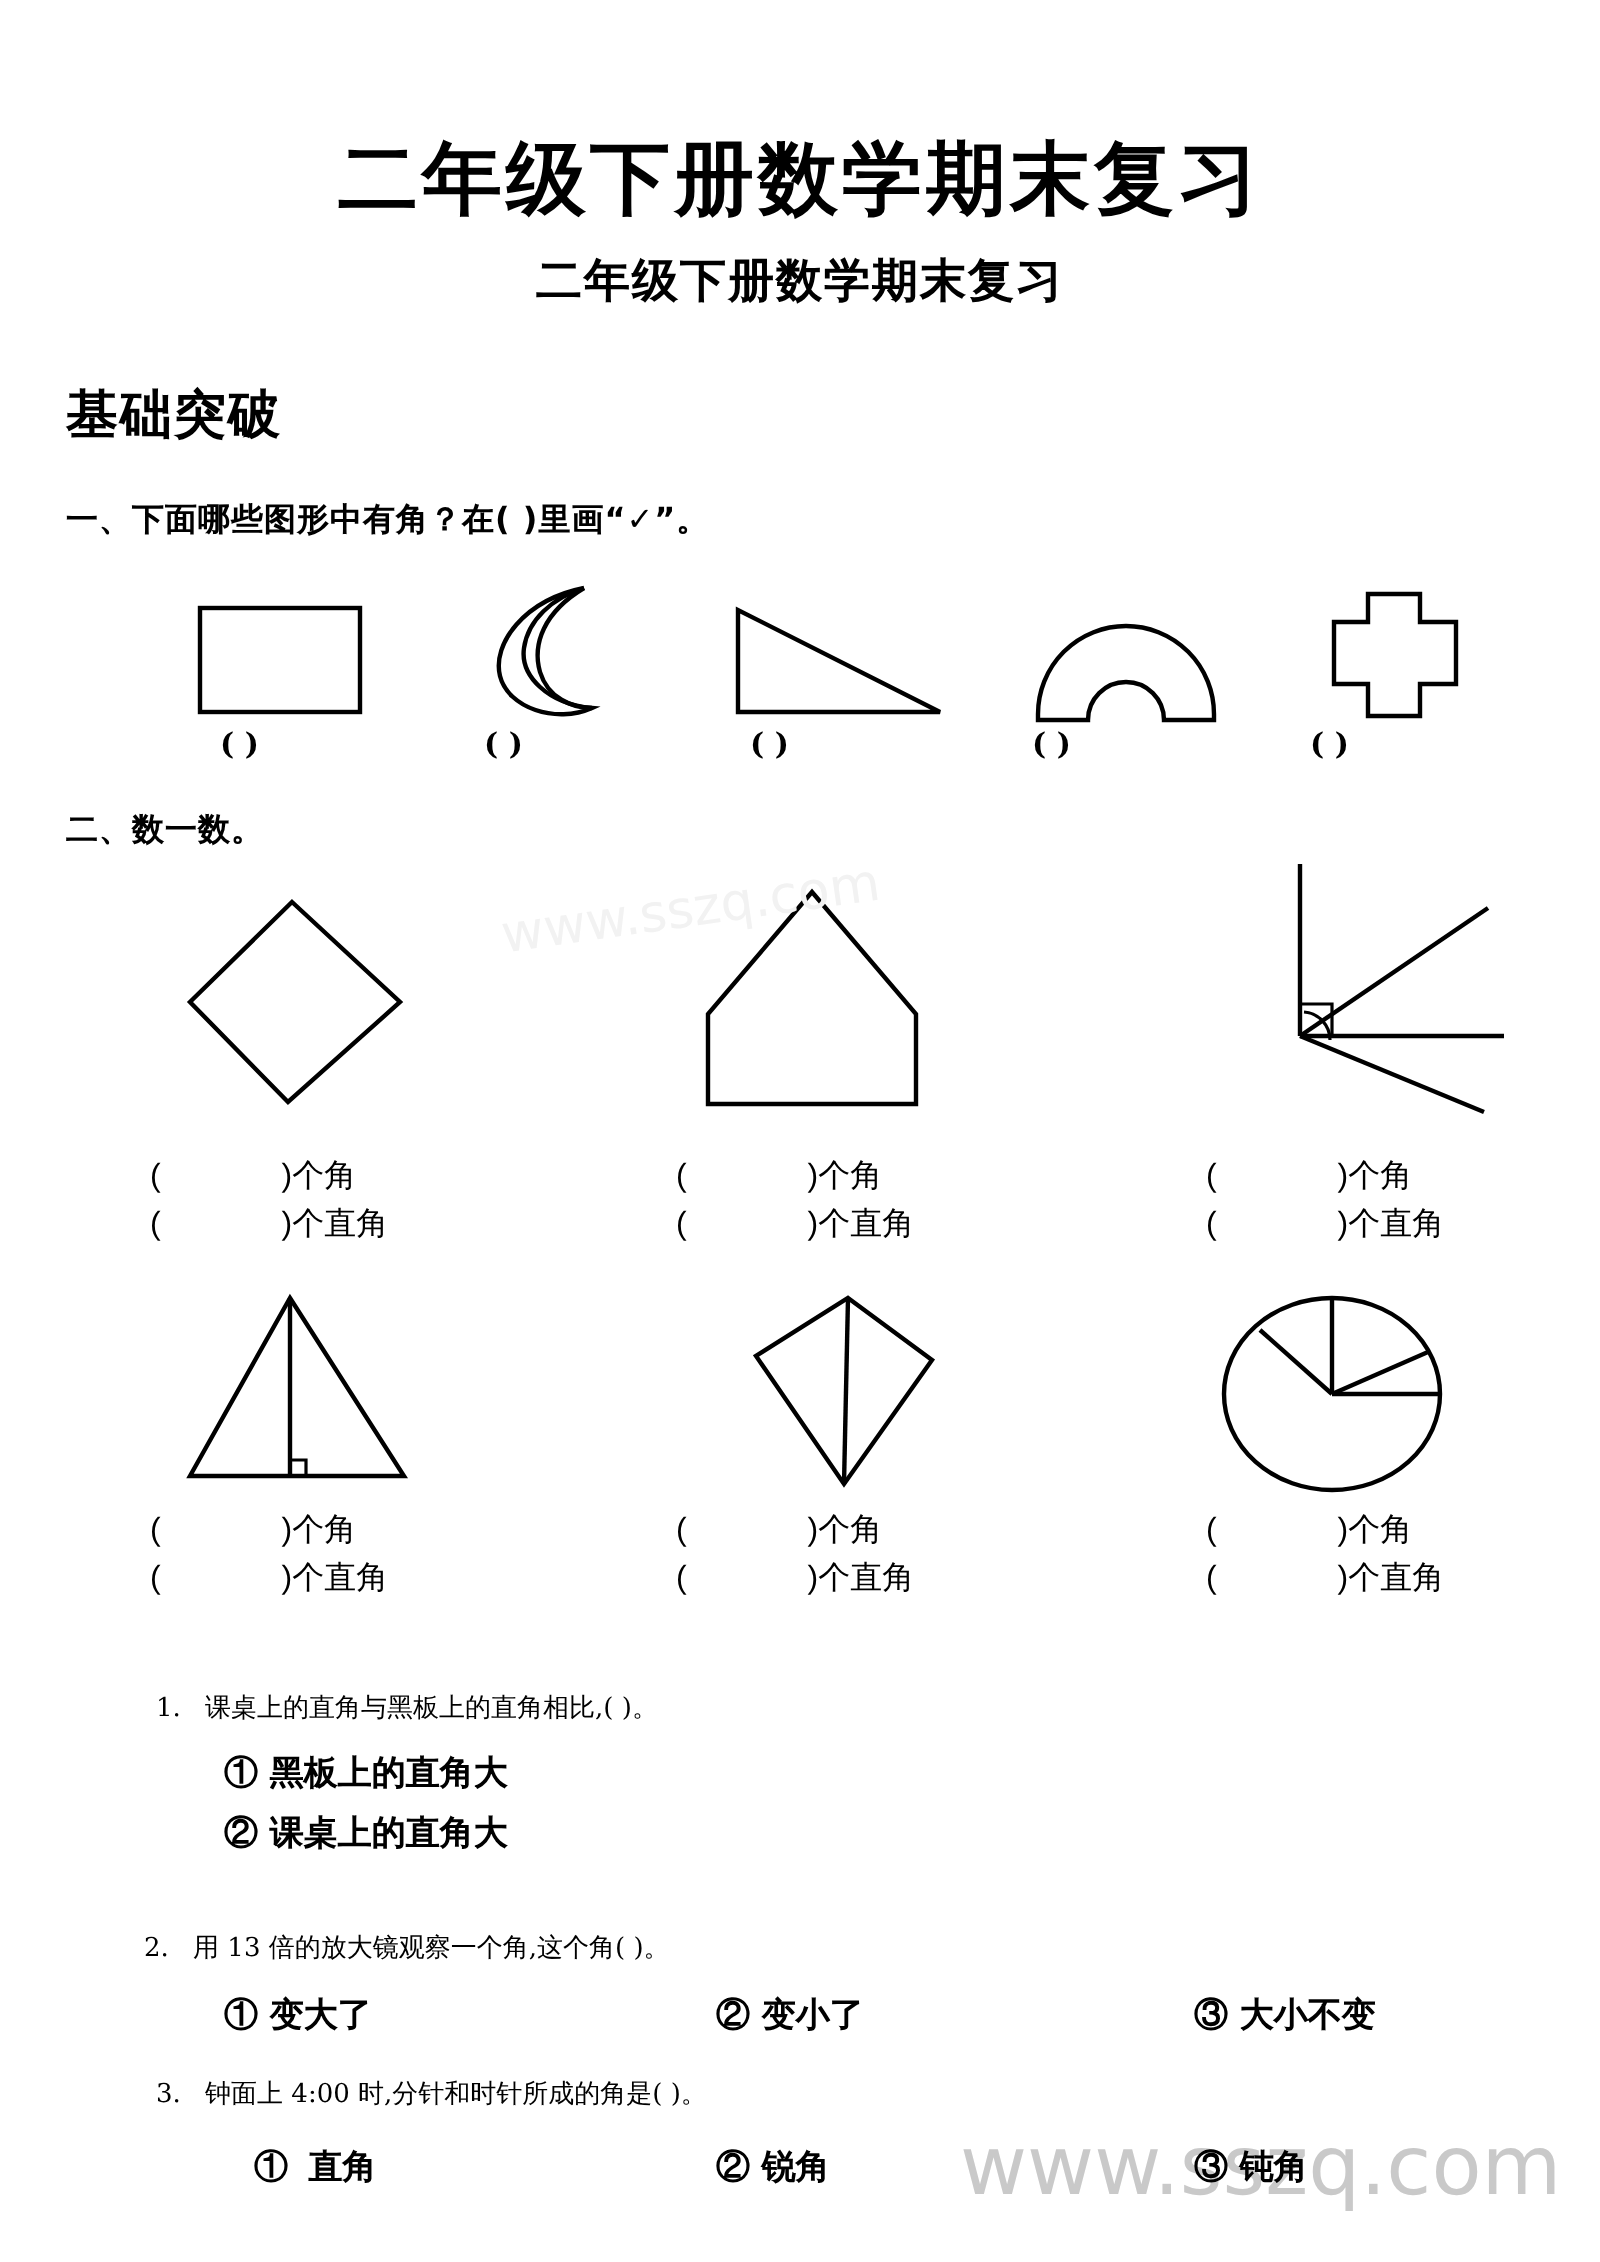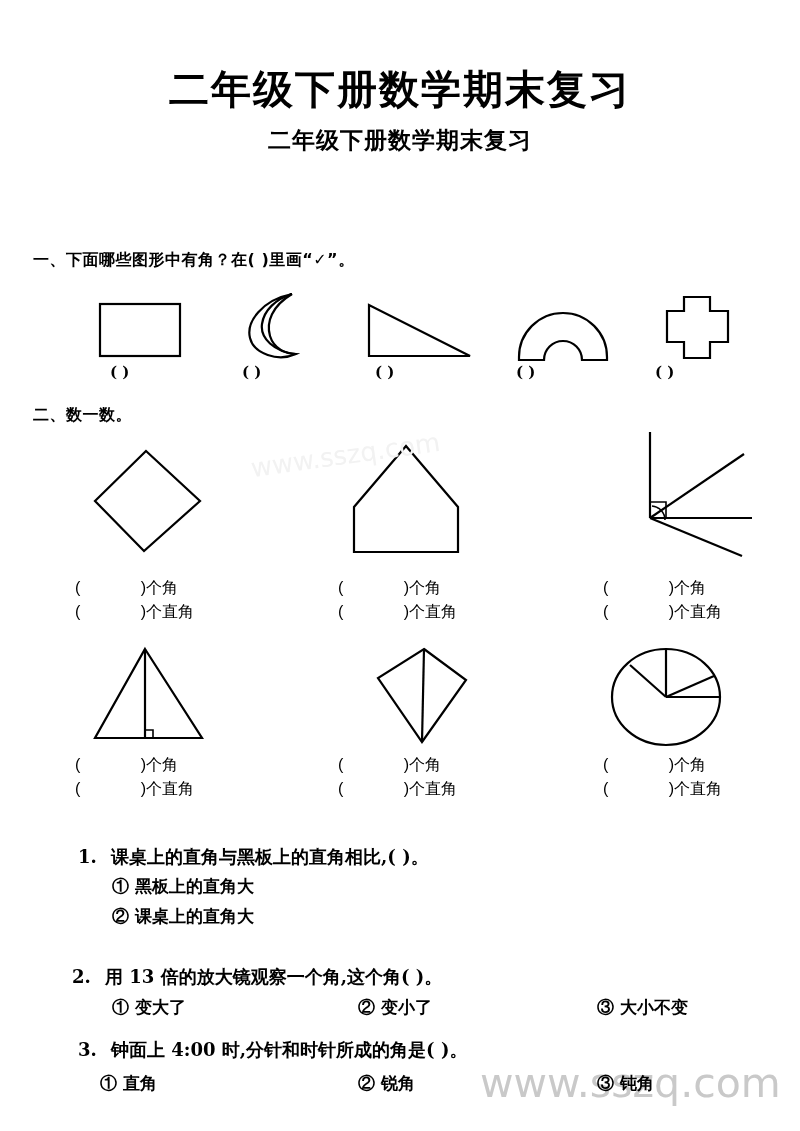--- a/index.html
+++ b/index.html
@@ -59,22 +59,22 @@
     letter-spacing: 0.5px;
     white-space: nowrap;
     font-family: "DejaVu Sans", "Liberation Sans", sans-serif;
   }
   .q1 { left: 33px; top: 250px; }
   .q2 { left: 33px; top: 405px; }
   .q3 { left: 33px; top: 815px; }
 
   .sub-q {
     position: absolute;
-    font-size: 18px;
-    font-weight: bold;
+    font-size: 13px;
+    font-weight: normal;
     white-space: nowrap;
     font-family: "DejaVu Serif", "Liberation Serif", serif;
   }
   .opt {
     position: absolute;
     font-size: 17px;
     white-space: nowrap;
     font-weight: bold;
     font-family: "DejaVu Serif", "Liberation Serif", serif;
   }
@@ -134,20 +134,21 @@
     transform: rotate(-8deg);
   }
 </style>
 </head>
 <body>
 
 <div class="page">
 
   <div class="title-main">二年级下册数学期末复习</div>
   <div class="title-sub">二年级下册数学期末复习</div>
+  <div class="section-head">基础突破</div>
 
   <div class="q-line q1">一、下面哪些图形中有角？在(         )里画“✓”。</div>
 
   <div class="shape-cell" style="left:98px; top:302px;">
     <svg width="86" height="60" viewBox="0 0 86 60">
       <rect class="stroke" x="2" y="2" width="80" height="52"></rect>
     </svg>
   </div>
   <div class="blank-paren" style="left:110px; top:363px;">(          )</div>
 
@@ -293,20 +294,20 @@
     <span style="display:inline-block;width:8px"></span><span>用 13 倍的放大镜观察一个角,这个角(         )。</span>
   </div>
   <div class="opt" style="left:112px; top:996px;">① 变大了</div>
   <div class="opt" style="left:358px; top:996px;">② 变小了</div>
   <div class="opt" style="left:597px; top:996px;text-align:right;">③ 大小不变</div>
 
   <div class="sub-q" style="left:78px; top:1038px;">
     <span>3.</span>
     <span style="display:inline-block;width:8px"></span><span>钟面上 4:00 时,分针和时针所成的角是(         )。</span>
   </div>
-  <div class="opt" style="left:100px; top:1072px;">① 直角</div>
+  <div class="opt" style="left:127px; top:1072px;font-family:Liberation Mono, monospace;">① 直角</div>
   <div class="opt" style="left:358px; top:1072px;">② 锐角</div>
   <div class="opt" style="left:597px; top:1072px; z-index:5;">③ 钝角</div>
 
   <div class="watermark">www.sszq.com</div>
   <div class="watermark2">www.sszq.com</div>
 
 </div>
 
 </body></html>

